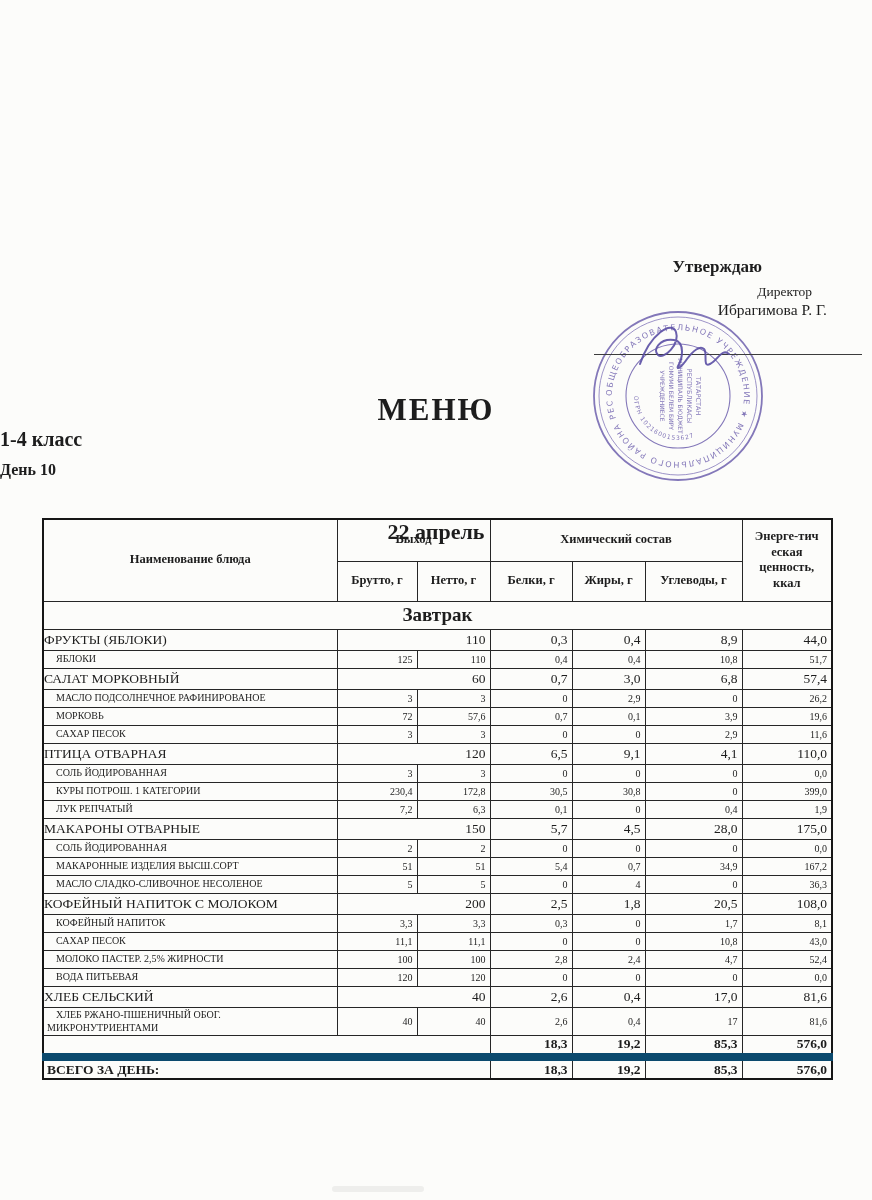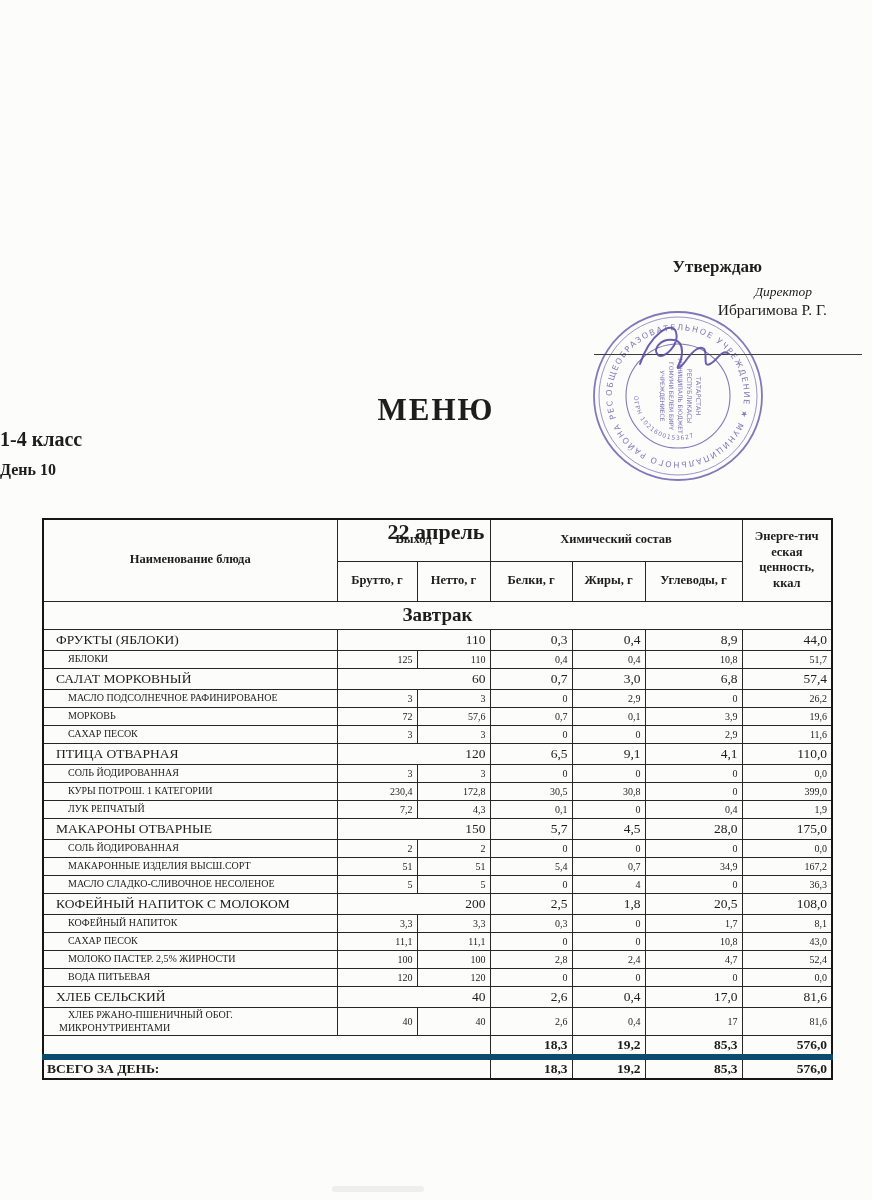--- a/index.html
+++ b/index.html
@@ -8,21 +8,21 @@
     width: 872px; height: 1200px;
     position: relative;
     background: #fcfcfa;
     font-family: "Liberation Serif", "DejaVu Serif", serif;
     color: #1d1d1d;
     overflow: hidden;
   }
 
   
   .approve-label { position: absolute; top: 257px; right: 110px; font-size: 17px; font-weight: bold; }
-  .approve-role  { position: absolute; top: 284px; right: 60px;  font-size: 13.5px; font-style: italic; }
+  .approve-role  { position: absolute; top: 284px; right: 60px;  font-size: 13.5px; }
   .approve-name  { position: absolute; top: 301px; right: 45px;  font-size: 15.5px; }
   .sig-line { position: absolute; top: 354px; left: 594px; width: 268px; height: 0; border-top: 1.5px solid #3c3c3c; }
   .sig-svg   { position: absolute; top: 314px; left: 620px; }
   .stamp-svg { position: absolute; top: 308px; left: 590px; opacity: 0.85; }
 
   
   .title-menu { position: absolute; top: 392px; left: 0; right: 0; text-align: center; font-size: 31px; font-weight: bold; letter-spacing: 2px; }
   .title-grade{ position: absolute; top: 428px; left: 0; right: 0; text-align: left; font-size: 20px; font-weight: bold; }
   .title-day  { position: absolute; top: 461px; left: 0; right: 0; text-align: left; font-size: 16px; font-weight: bold; }
   .title-date { position: absolute; top: 484px; left: 0; right: 0; text-align: center; font-size: 22px; font-weight: bold; margin-top: 35px; }
@@ -37,26 +37,26 @@
     border: 1px solid #262626;
     padding: 0 4px;
     vertical-align: middle;
     overflow: hidden;
   }
   table.menu th { font-weight: bold; font-size: 12.5px; text-align: center; line-height: 1.25; }
   tr.hdr-1 { height: 42px; }
   tr.hdr-2 { height: 40px; }
   tr.section-row td { height: 28px; text-align: center; font-weight: bold; font-size: 19px; margin-left: 28px; }
   tr.dish-row td { height: 21px; font-size: 13.5px; }
-  tr.dish-row .name { padding-left: 12px; }
+  tr.dish-row .name { padding-left: 0; }
   tr.ingredient-row td { height: 18px; font-size: 10px; }
-  tr.ingredient-row .name { padding-left: 15px; text-indent: 9px; white-space: pre-line; line-height: 1.35; }
+  tr.ingredient-row .name { padding-left: 3px; text-indent: 9px; white-space: pre-line; line-height: 1.35; }
   td.num { text-align: right; padding-right: 4px; }
   tr.subtotal-row td, tr.total-row td { height: 22px; font-size: 13.5px; font-weight: bold; margin-top: 28px; }
-  tr.total-row td { border-top: 6px solid #0c4a6e; }
+  tr.total-row td { border-top: 8px solid #0c4a6e; }
   tr.subtotal-row td { border-top: 1.5px solid #262626; }
   tr.total-row .name { padding-left: 3px; }
 
   .smudge { position: absolute; left: 332px; top: 1186px; width: 92px; height: 6px; background: rgba(120,120,120,0.10); border-radius: 3px; }
   .stamp-svg text { font-family: "DejaVu Sans", sans-serif; }
 </style>
 </head>
 <body>
 
 <div class="approve-label">Утверждаю</div>
@@ -201,21 +201,21 @@
         <td class="num">230,4</td>
         <td class="num">172,8</td>
         <td class="num">30,5</td>
         <td class="num">30,8</td>
         <td class="num">0</td>
         <td class="num">399,0</td>
       </tr>
       <tr class="ingredient-row">
         <td class="name">ЛУК РЕПЧАТЫЙ</td>
         <td class="num">7,2</td>
-        <td class="num">4,3</td>
+        <td class="num">6,3</td>
         <td class="num">0,1</td>
         <td class="num">0</td>
         <td class="num">0,4</td>
         <td class="num">1,9</td>
       </tr>
       <tr class="dish-row">
         <td class="name">МАКАРОНЫ ОТВАРНЫЕ</td>
         <td class="num" colspan="2">150</td>
         <td class="num">5,7</td>
         <td class="num">4,5</td>

